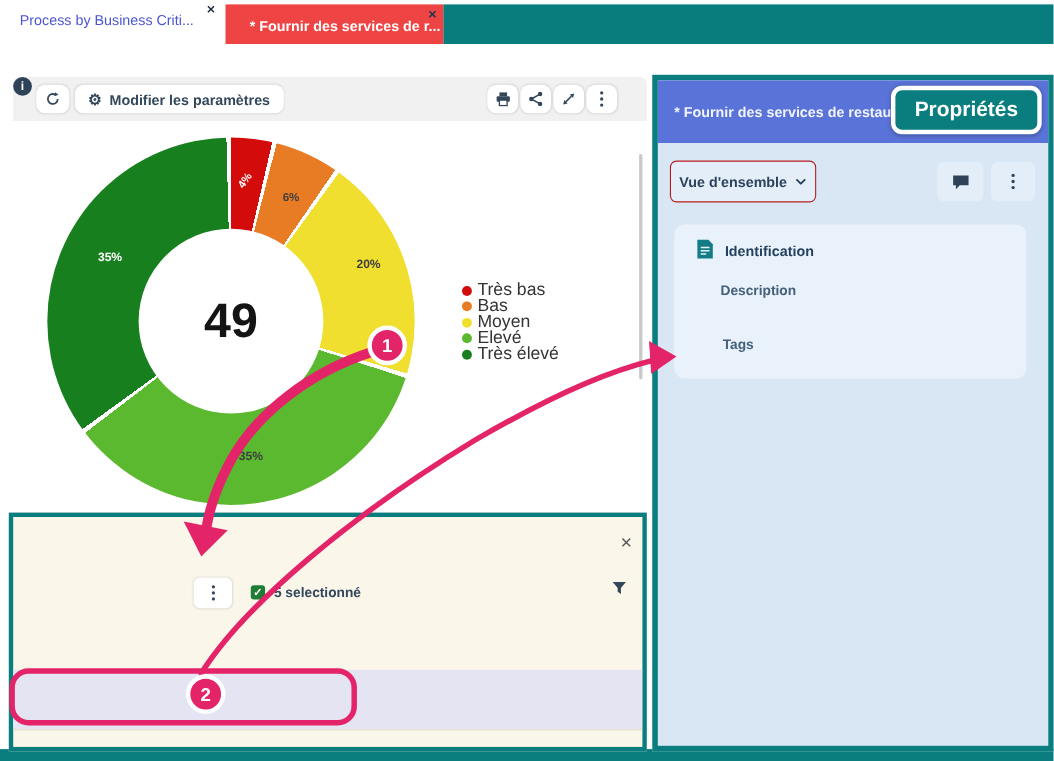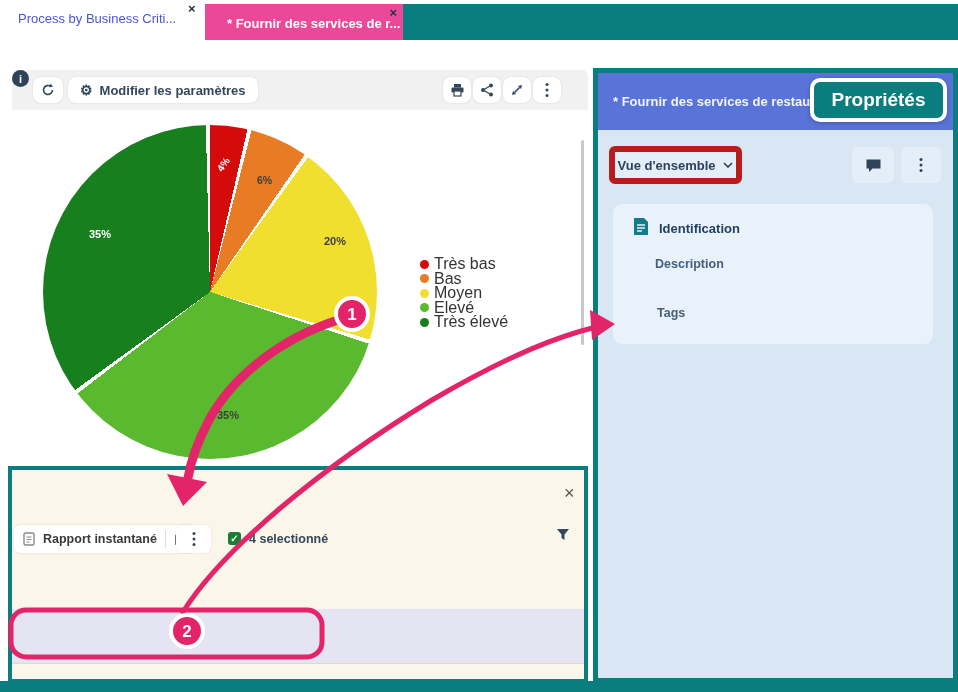--- a/index.html
+++ b/index.html
@@ -3,21 +3,21 @@
 <meta charset="utf-8">
 <style>
   html,body{margin:0;padding:0;background:#fff;}
   #app{position:relative;width:958px;height:692px;overflow:hidden;
        font-family:"Liberation Sans",sans-serif;color:#2f4358;background:#fff;}
   .abs{position:absolute;}
 
   
   .tab1-label{left:18px;top:11px;font-size:13px;font-weight:normal;color:#4a55d2;}
   .tab1-close{left:188px;top:1px;font-size:13px;font-weight:bold;color:#1e2a3a;cursor:pointer;}
-  .tab2{left:205px;top:4px;width:198px;height:36px;background:#ec4899;}
+  .tab2{left:205px;top:4px;width:198px;height:36px;background:#ef4444;}
   .tab2-label{position:absolute;left:22px;top:12px;font-size:13px;font-weight:bold;color:#fff;white-space:nowrap;}
   .tab2-close{position:absolute;right:6px;top:1px;font-size:13px;font-weight:bold;color:#14374f;cursor:pointer;}
   .teal-band{left:403px;top:4px;width:555px;height:36px;background:#077d7d;}
 
   
   .chart-panel{left:12px;top:68px;width:576px;height:394px;background:#fff;}
   .cp-toolbar{position:absolute;left:0;top:2px;width:576px;height:40px;background:#f1f1f2;border-radius:6px 6px 0 0;}
   .btn{position:absolute;background:#fff;border-radius:8px;display:flex;align-items:center;justify-content:center;
        box-shadow:0 0 2px rgba(0,0,0,.12);cursor:pointer;}
   .cp-refresh{left:21px;top:7px;width:30px;height:26px;}
@@ -65,21 +65,21 @@
 
   
   .right-panel{left:593px;top:68px;width:365px;height:615px;border:5px solid #0a7d7e;background:#d9e7f5;
                box-sizing:border-box;overflow:hidden;z-index:2;}
   .rp-header{left:0;top:0;width:355px;height:57px;background:#5a73d8;}
   .rp-title{position:absolute;left:15px;top:21px;font-size:13px;font-weight:bold;color:#f2f5ff;
             width:200px;white-space:nowrap;overflow:hidden;}
   .rp-badge{left:212px;top:5px;width:137px;height:44px;background:#0a7d7e;border:4px solid #fff;border-radius:10px;
             box-sizing:border-box;display:flex;align-items:center;justify-content:center;
             font-size:19px;font-weight:bold;color:#fff;z-index:3;box-shadow:0 1px 4px rgba(0,0,0,.25);}
-  .rp-view{left:11px;top:73px;width:133px;height:38px;background:#e4eef9;border:6px solid #b91c1c;border-radius:6px;
+  .rp-view{left:11px;top:73px;width:133px;height:38px;background:#e4eef9;border:1px solid #b91c1c;border-radius:6px;
            box-sizing:border-box;display:flex;align-items:center;justify-content:center;gap:8px;
            font-size:13px;font-weight:bold;color:#2a425c;cursor:pointer;}
   .rp-sq{background:#e4eef9;border-radius:6px;display:flex;align-items:center;justify-content:center;cursor:pointer;}
   .rp-comment{left:254px;top:74px;width:42px;height:36px;}
   .rp-kebab{left:303px;top:74px;width:40px;height:36px;}
   .rp-card{left:14px;top:130px;width:322px;height:142px;background:#e9f1fb;border:1px solid #dbe6f2;border-radius:10px;box-sizing:border-box;}
   .card-icon{position:absolute;left:20px;top:13px;}
   .card-title{position:absolute;left:46px;top:17px;font-size:13px;font-weight:bold;color:#23425f;text-align:center;}
   .card-field1{position:absolute;left:42px;top:53px;font-size:12.5px;font-weight:bold;color:#44607a;}
   .card-field2{position:absolute;left:44px;top:102px;font-size:12.5px;font-weight:bold;color:#44607a;}
@@ -142,20 +142,23 @@
         <svg width="4" height="16" viewBox="0 0 4 16">
           <circle cx="2" cy="2.5" r="1.5" fill="#33475b"></circle>
             <circle cx="2" cy="8" r="1.5" fill="#33475b"></circle>
             <circle cx="2" cy="13.5" r="1.5" fill="#33475b"></circle>
         </svg>
       </div>
     </div>
 
     <div class="abs donut-wrap">
       <div class="donut" style="background: conic-gradient(rgb(212, 11, 11) 0%, rgb(212, 11, 11) 3.6%, rgb(255, 255, 255) 3.6%, rgb(255, 255, 255) 4%, rgb(232, 124, 37) 4%, rgb(232, 124, 37) 9.6%, rgb(255, 255, 255) 9.6%, rgb(255, 255, 255) 10%, rgb(240, 223, 46) 10%, rgb(240, 223, 46) 29.6%, rgb(255, 255, 255) 29.6%, rgb(255, 255, 255) 30%, rgb(91, 185, 47) 30%, rgb(91, 185, 47) 64.6%, rgb(255, 255, 255) 64.6%, rgb(255, 255, 255) 65%, rgb(23, 127, 29) 65%, rgb(23, 127, 29) 99.6%, rgb(255, 255, 255) 99.6%, rgb(255, 255, 255) 100%);"></div>
+      <div class="donut-hole">
+        <span class="center-val">49</span>
+      </div>
       <span class="pct pct0">4%</span>
       <span class="pct pct1">6%</span>
       <span class="pct pct2">20%</span>
       <span class="pct pct3">35%</span>
       <span class="pct pct4">35%</span>
     </div>
 
     <div class="abs legend">
       <div class="legend-item">
         <span class="legend-dot" style="background: rgb(212, 11, 11);"></span>
@@ -177,41 +180,29 @@
         <span class="legend-dot" style="background: rgb(23, 127, 29);"></span>
         <span class="legend-label">Très élevé</span>
       </div>
     </div>
     <div class="abs cp-scrollbar"></div>
   </div>
 
   <div class="abs bottom-panel">
     <span class="abs bp-close">×</span>
 
-    <div class="btn bp-report">
-      <svg width="12" height="14" viewBox="0 0 12 14">
-        <rect x="1" y="1" width="10" height="12" rx="1.5" fill="none" stroke="#8a8a8a" stroke-width="1.4"></rect>
-        <path d="M3.5 5 h5 M3.5 7.5 h5 M3.5 10 h3" stroke="#8a8a8a" stroke-width="1.1"></path>
-      </svg>
-      <span>Rapport instantané</span>
-      <span class="bp-divider"></span>
-      <svg width="13" height="13" viewBox="0 0 13 13">
-        <path d="M5 2.5 H2 V11 H10.5 V8" fill="none" stroke="#33475b" stroke-width="1.4"></path>
-        <path d="M7.5 2 H11 V5.5 M11 2 L6.5 6.5" fill="none" stroke="#33475b" stroke-width="1.4"></path>
-      </svg>
-    </div>
     <div class="btn bp-kebab">
       <svg width="4" height="16" viewBox="0 0 4 16">
         <circle cx="2" cy="2.5" r="1.5" fill="#33475b"></circle>
           <circle cx="2" cy="8" r="1.5" fill="#33475b"></circle>
           <circle cx="2" cy="13.5" r="1.5" fill="#33475b"></circle>
       </svg>
     </div>
     <div class="cb cb-on bp-selcb">✓</div>
-    <span class="abs bp-selcount">4 selectionné</span>
+    <span class="abs bp-selcount">5 selectionné</span>
     <svg class="abs bp-filter" width="14" height="13" viewBox="0 0 14 13">
       <path d="M1 1 H13 L8.5 6.5 V12 L5.5 10 V6.5 Z" fill="#33475b"></path>
     </svg>
 
     <div class="abs bp-header">
       
       
       
       
     </div>

